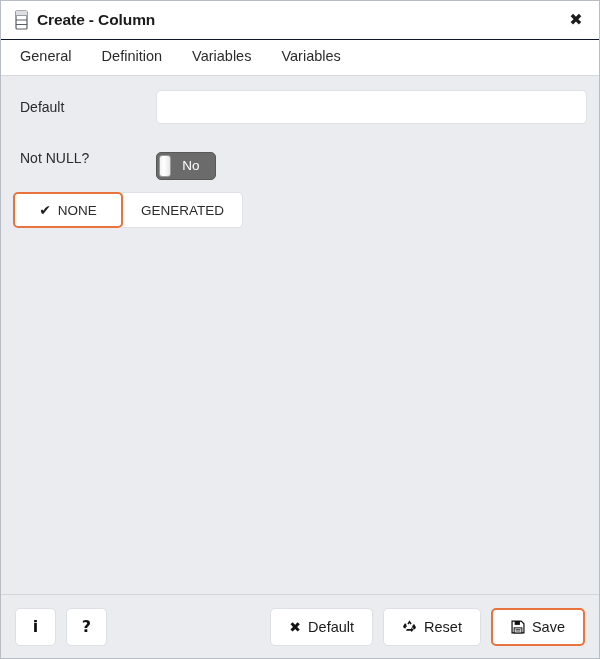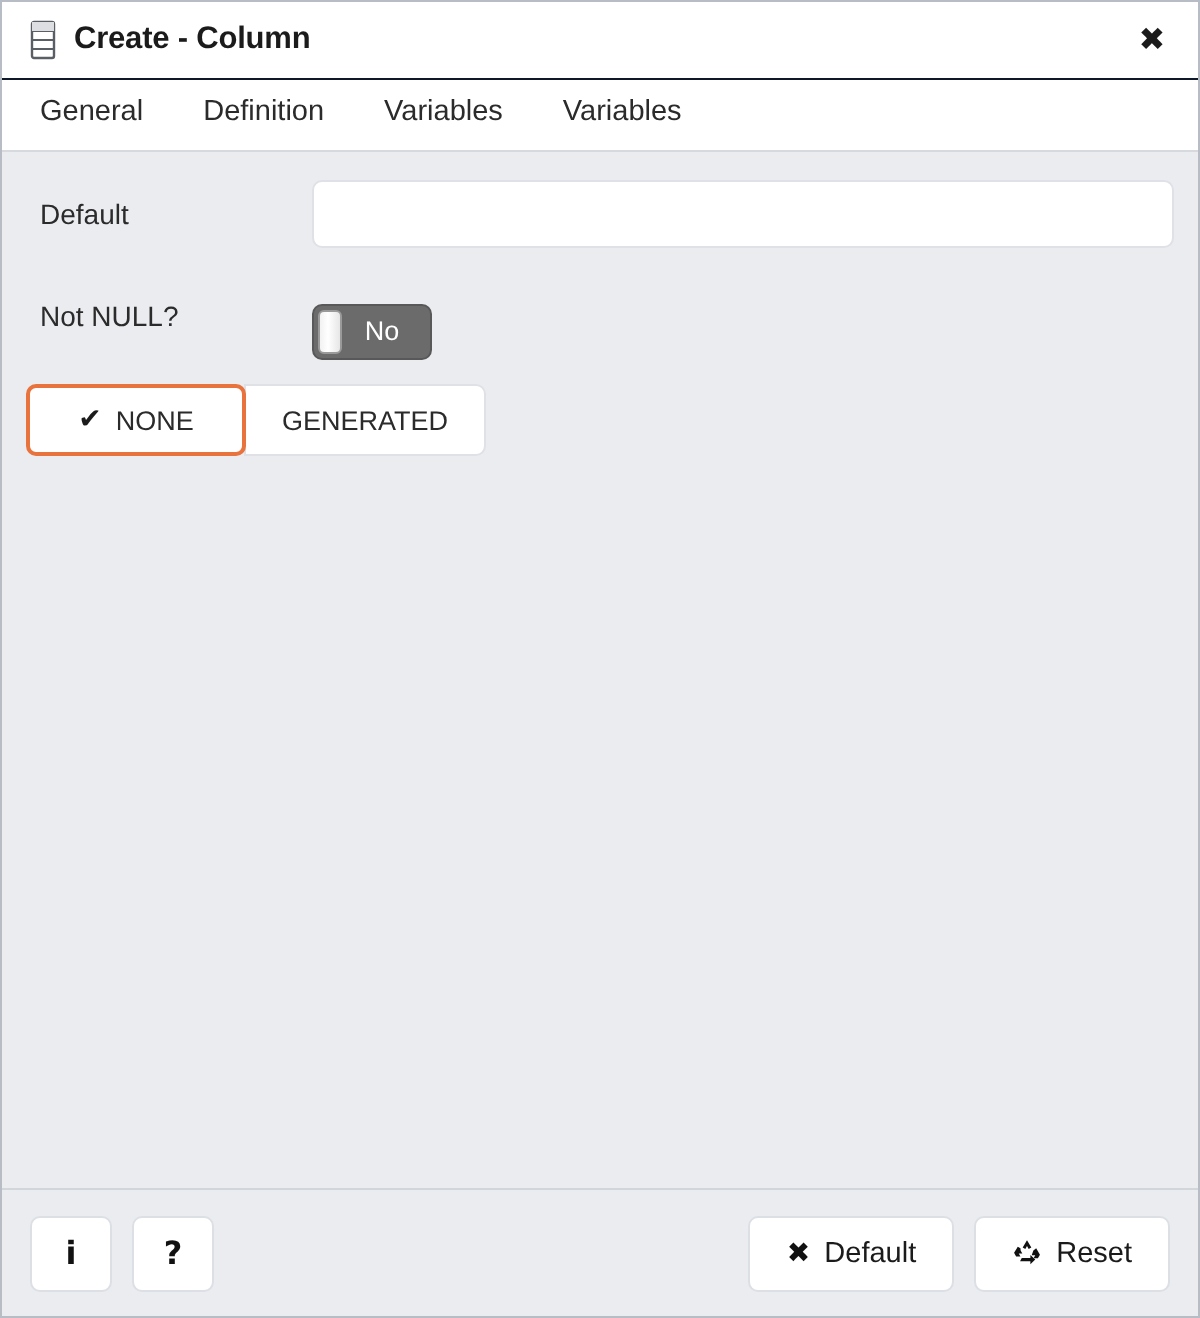--- a/index.html
+++ b/index.html
@@ -354,16 +354,28 @@
         <span class="btn-glyph">
           <svg width="15" height="15" viewBox="0 0 16 16" xmlns="http://www.w3.org/2000/svg" fill="#111111">
             <path d="M8 1.2 L10.3 5.1 L8.9 5.9 L8 4.3 L7.1 5.9 L5.7 5.1 Z"></path>
             <path d="M4.6 6.6 L5.5 8.2 L3.6 8.2 L4.5 9.8 L2.2 9.8 L1.1 7.9 L3.1 4.6 L4.5 5.4 Z"></path>
             <path d="M11.4 6.6 L12.9 5.4 L14.9 8.9 L13.8 10.8 L11.5 10.8 L12.4 9.2 L10.5 9.2 Z"></path>
             <path d="M5.2 10.6 L9.8 10.6 L9.8 9 L12.4 11.5 L9.8 14 L9.8 12.4 L4.3 12.4 Z"></path>
           </svg>
         </span>
         <span>Reset</span>
       </button>
+      <button class="action-btn accent">
+        <span class="btn-glyph">
+          <svg width="14" height="14" viewBox="0 0 16 16" xmlns="http://www.w3.org/2000/svg">
+            <path d="M1.2 1.2 H11.6 L14.8 4.4 V14.8 H1.2 Z" fill="#ffffff" stroke="#111111" stroke-width="1.4"></path>
+            <rect x="4.2" y="1.2" width="6" height="4.4" fill="#111111"></rect>
+            <rect x="3.6" y="9" width="8.8" height="5.8" fill="#ffffff" stroke="#111111" stroke-width="1.2"></rect>
+            <line x1="5.2" y1="11" x2="10.8" y2="11" stroke="#111111" stroke-width="0.9"></line>
+            <line x1="5.2" y1="12.6" x2="10.8" y2="12.6" stroke="#111111" stroke-width="0.9"></line>
+          </svg>
+        </span>
+        <span>Save</span>
+      </button>
     </div>
   </div>
 
 </div>
 
 </body></html>

